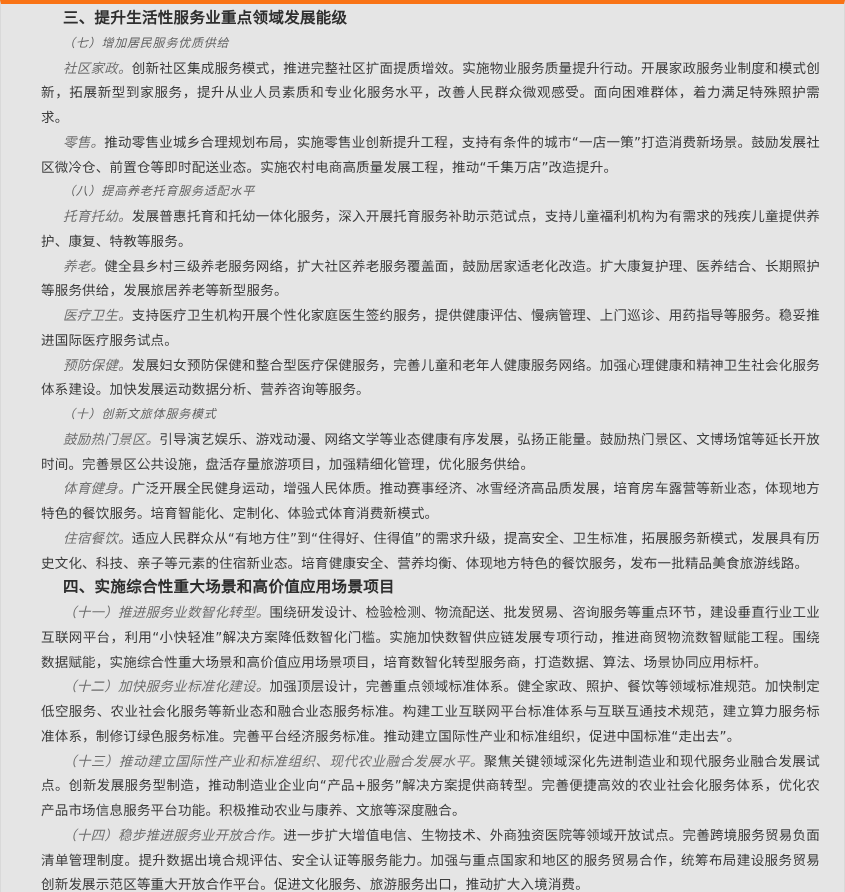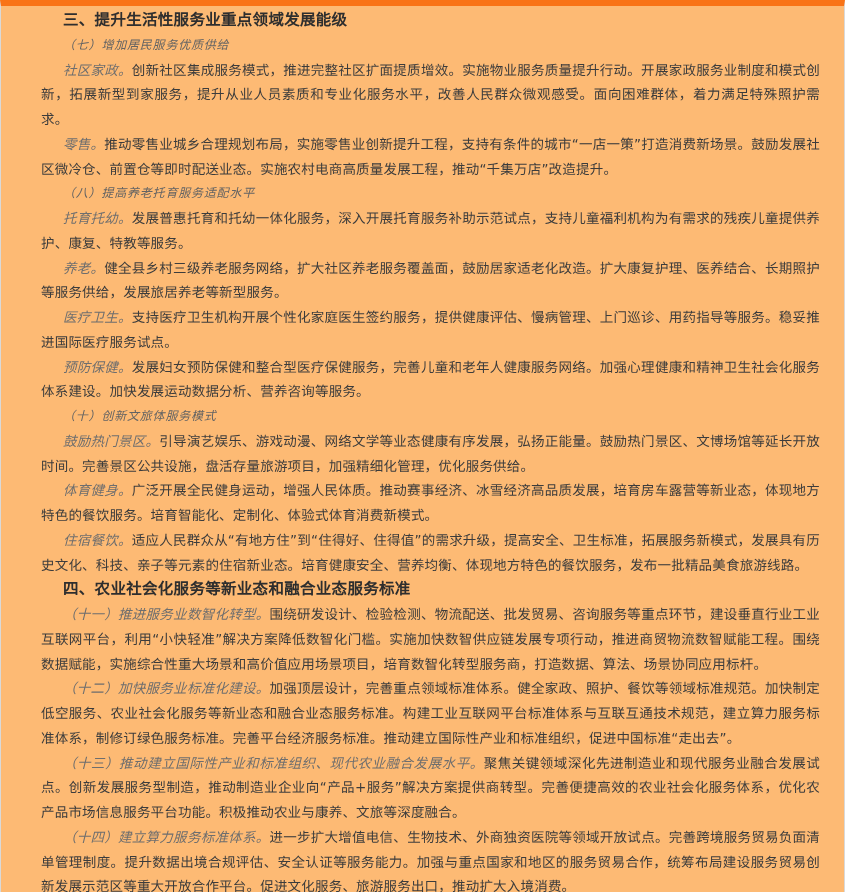--- a/index.html
+++ b/index.html
@@ -4,22 +4,22 @@
 <style>
   html, body {
     margin: 0;
     padding: 0;
     background: #ffffff;
   }
   .page {
     box-sizing: border-box;
     width: 845px;
     height: 892px;
-    background: #fdba74;
-    border-top: 6px solid #f97316;
+    background: #e5e5e5;
+    border-top: 4px solid #f97316;
     border-left: 1px solid #d9d9d9;
     border-right: 1px solid #d9d9d9;
     padding: 2px 15px 0 40px;
     overflow: hidden;
     font-family: "DejaVu Sans", "Liberation Sans", sans-serif;
   }
   .doc {
     width: 779px;
   }
   .doc p, .doc h2, .doc h3 {
@@ -67,19 +67,19 @@
       <p class="para"><span class="lead">零售。</span><span class="body-text">推动零售业城乡合理规划布局，实施零售业创新提升工程，支持有条件的城市“一店一策”打造消费新场景。鼓励发展社区微冷仓、前置仓等即时配送业态。实施农村电商高质量发展工程，推动“千集万店”改造提升。</span></p>
       <h3 class="subheading">（八）提高养老托育服务适配水平</h3>
       <p class="para"><span class="lead">托育托幼。</span><span class="body-text">发展普惠托育和托幼一体化服务，深入开展托育服务补助示范试点，支持儿童福利机构为有需求的残疾儿童提供养护、康复、特教等服务。</span></p>
       <p class="para"><span class="lead">养老。</span><span class="body-text">健全县乡村三级养老服务网络，扩大社区养老服务覆盖面，鼓励居家适老化改造。扩大康复护理、医养结合、长期照护等服务供给，发展旅居养老等新型服务。</span></p>
       <p class="para"><span class="lead">医疗卫生。</span><span class="body-text">支持医疗卫生机构开展个性化家庭医生签约服务，提供健康评估、慢病管理、上门巡诊、用药指导等服务。稳妥推进国际医疗服务试点。</span></p>
       <p class="para"><span class="lead">预防保健。</span><span class="body-text">发展妇女预防保健和整合型医疗保健服务，完善儿童和老年人健康服务网络。加强心理健康和精神卫生社会化服务体系建设。加快发展运动数据分析、营养咨询等服务。</span></p>
       <h3 class="subheading">（十）创新文旅体服务模式</h3>
       <p class="para"><span class="lead">鼓励热门景区。</span><span class="body-text">引导演艺娱乐、游戏动漫、网络文学等业态健康有序发展，弘扬正能量。鼓励热门景区、文博场馆等延长开放时间。完善景区公共设施，盘活存量旅游项目，加强精细化管理，优化服务供给。</span></p>
       <p class="para"><span class="lead">体育健身。</span><span class="body-text">广泛开展全民健身运动，增强人民体质。推动赛事经济、冰雪经济高品质发展，培育房车露营等新业态，体现地方特色的餐饮服务。培育智能化、定制化、体验式体育消费新模式。</span></p>
       <p class="para"><span class="lead">住宿餐饮。</span><span class="body-text">适应人民群众从“有地方住”到“住得好、住得值”的需求升级，提高安全、卫生标准，拓展服务新模式，发展具有历史文化、科技、亲子等元素的住宿新业态。培育健康安全、营养均衡、体现地方特色的餐饮服务，发布一批精品美食旅游线路。</span></p>
-      <h2 class="heading">四、农业社会化服务等新业态和融合业态服务标准</h2>
+      <h2 class="heading">四、实施综合性重大场景和高价值应用场景项目</h2>
       <p class="para"><span class="lead">（十一）推进服务业数智化转型。</span><span class="body-text">围绕研发设计、检验检测、物流配送、批发贸易、咨询服务等重点环节，建设垂直行业工业互联网平台，利用“小快轻准”解决方案降低数智化门槛。实施加快数智供应链发展专项行动，推进商贸物流数智赋能工程。围绕数据赋能，实施综合性重大场景和高价值应用场景项目，培育数智化转型服务商，打造数据、算法、场景协同应用标杆。</span></p>
       <p class="para"><span class="lead">（十二）加快服务业标准化建设。</span><span class="body-text">加强顶层设计，完善重点领域标准体系。健全家政、照护、餐饮等领域标准规范。加快制定低空服务、农业社会化服务等新业态和融合业态服务标准。构建工业互联网平台标准体系与互联互通技术规范，建立算力服务标准体系，制修订绿色服务标准。完善平台经济服务标准。推动建立国际性产业和标准组织，促进中国标准“走出去”。</span></p>
       <p class="para"><span class="lead">（十三）推动建立国际性产业和标准组织、现代农业融合发展水平。</span><span class="body-text">聚焦关键领域深化先进制造业和现代服务业融合发展试点。创新发展服务型制造，推动制造业企业向“产品+服务”解决方案提供商转型。完善便捷高效的农业社会化服务体系，优化农产品市场信息服务平台功能。积极推动农业与康养、文旅等深度融合。</span></p>
-      <p class="para"><span class="lead">（十四）建立算力服务标准体系。</span><span class="body-text">进一步扩大增值电信、生物技术、外商独资医院等领域开放试点。完善跨境服务贸易负面清单管理制度。提升数据出境合规评估、安全认证等服务能力。加强与重点国家和地区的服务贸易合作，统筹布局建设服务贸易创新发展示范区等重大开放合作平台。促进文化服务、旅游服务出口，推动扩大入境消费。</span></p>
+      <p class="para"><span class="lead">（十四）稳步推进服务业开放合作。</span><span class="body-text">进一步扩大增值电信、生物技术、外商独资医院等领域开放试点。完善跨境服务贸易负面清单管理制度。提升数据出境合规评估、安全认证等服务能力。加强与重点国家和地区的服务贸易合作，统筹布局建设服务贸易创新发展示范区等重大开放合作平台。促进文化服务、旅游服务出口，推动扩大入境消费。</span></p>
     </div>
 </div>
 
 </body></html>

